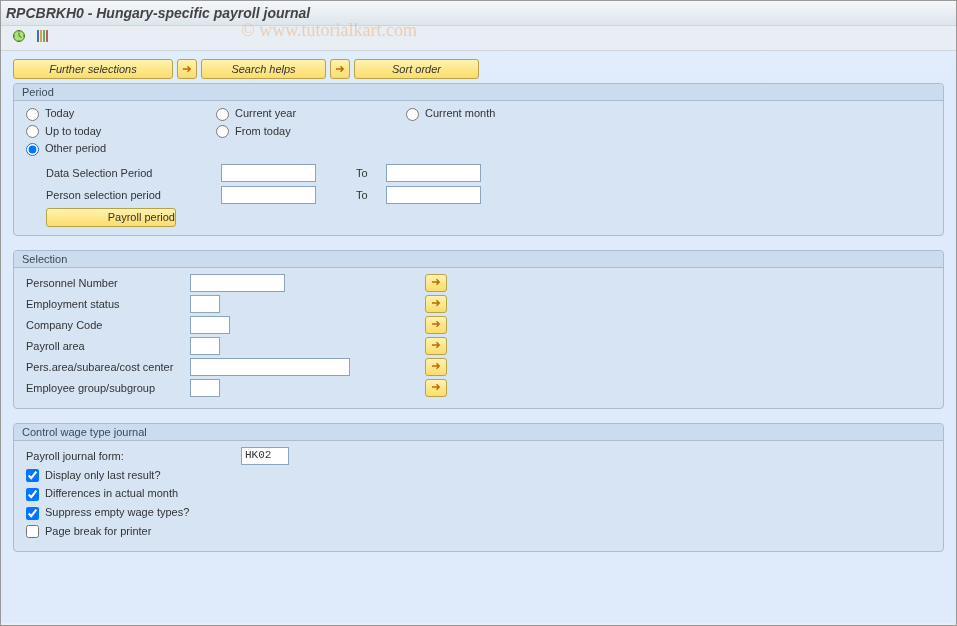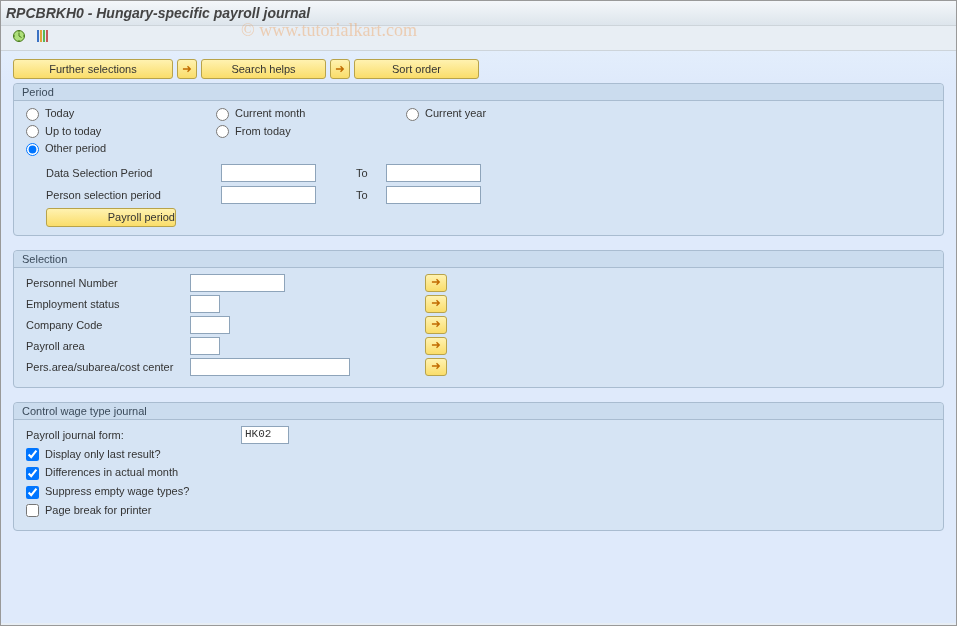--- a/index.html
+++ b/index.html
@@ -53,20 +53,21 @@
     padding: 8px 8px 0 8px;
     background: linear-gradient(#e3eefc, #dfeafb 30px, #dfeafb);
     height: calc(100% - 52px);
     overflow: auto;
   }
   .toolbar-row {
     display: flex;
     gap: 4px;
     margin-bottom: 4px;
     padding-left: 4px;
+    font-style: italic;
   }
   .toolbar-btn {
     background: linear-gradient(#fff2b0, #fadd6a);
     border: 1px solid #b8a34a;
     border-radius: 3px;
     height: 20px;
     display: flex;
     align-items: center;
     justify-content: center;
     font-size: 11px;
@@ -215,24 +216,24 @@
     </div>
 
     <div class="group">
       <div class="group-title">Period</div>
       <div class="group-body">
         <div class="radio-grid">
           <div class="radio-item">
             <input type="radio" name="period" style=""><label>Today</label>
           </div>
           <div class="radio-item">
+            <input type="radio" name="period" style=""><label>Current year</label>
+          </div>
+          <div class="radio-item">
             <input type="radio" name="period" style=""><label>Current month</label>
-          </div>
-          <div class="radio-item">
-            <input type="radio" name="period" style=""><label>Current year</label>
           </div>
           <div class="radio-item">
             <input type="radio" name="period" style=""><label>Up to today</label>
           </div>
           <div class="radio-item">
             <input type="radio" name="period" style=""><label>From today</label>
           </div>
           <div></div>
           <div class="radio-item">
             <input type="radio" name="period" checked="" style=""><label>Other period</label>
@@ -283,20 +284,27 @@
           <div class="sel-row">
             <span class="sel-label">Payroll area</span>
             <span class="sel-in"><input class="input w-vshort" style=""></span>
             <div class="sel-arrow"><svg class="arrow-svg" viewBox="0 0 12 10">
                 <path d="M1 5 h7 M6 2 l3 3 -3 3" stroke="#c06a00" stroke-width="1.5" fill="none"></path>
               </svg></div>
           </div>
           <div class="sel-row">
             <span class="sel-label">Pers.area/subarea/cost center</span>
             <span class="sel-in"><input class="input w-long" style=""></span>
+            <div class="sel-arrow"><svg class="arrow-svg" viewBox="0 0 12 10">
+                <path d="M1 5 h7 M6 2 l3 3 -3 3" stroke="#c06a00" stroke-width="1.5" fill="none"></path>
+              </svg></div>
+          </div>
+          <div class="sel-row">
+            <span class="sel-label">Employee group/subgroup</span>
+            <span class="sel-in"><input class="input w-vshort" style=""></span>
             <div class="sel-arrow"><svg class="arrow-svg" viewBox="0 0 12 10">
                 <path d="M1 5 h7 M6 2 l3 3 -3 3" stroke="#c06a00" stroke-width="1.5" fill="none"></path>
               </svg></div>
           </div>
         </div>
     </div>
 
     <div class="group" style="margin-bottom:4px;">
       <div class="group-title">Control wage type journal</div>
       <div class="group-body">

